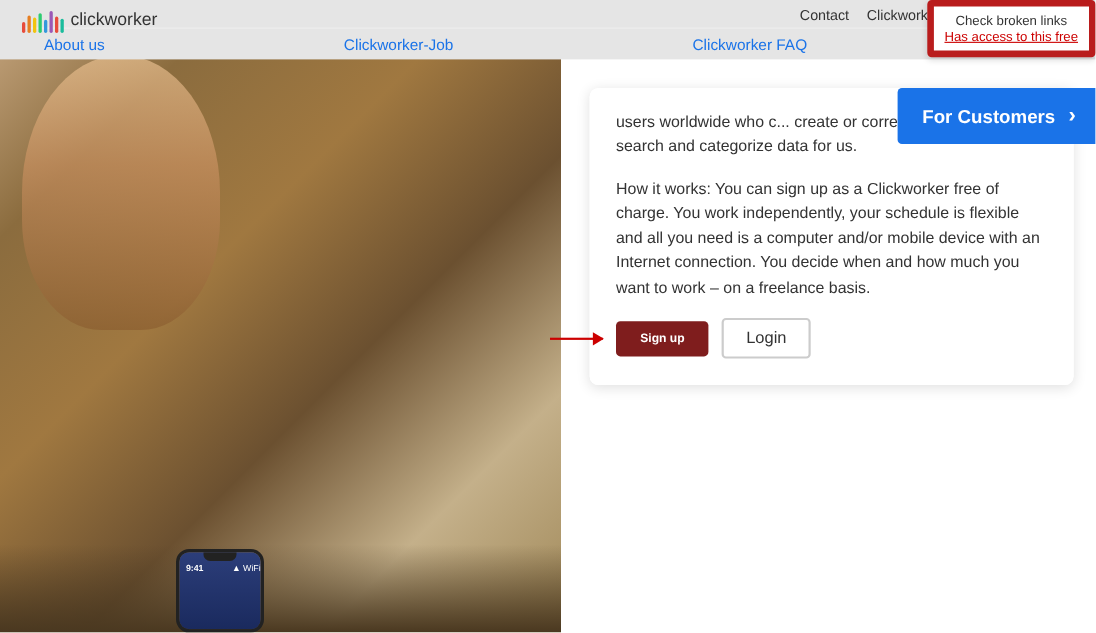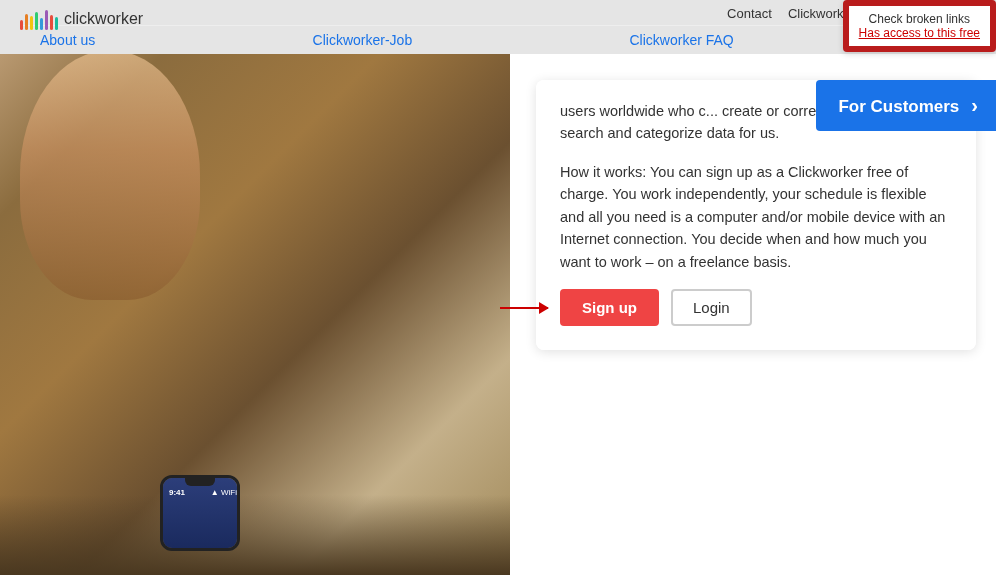--- a/index.html
+++ b/index.html
@@ -183,26 +183,26 @@
 
     
     .btn-row {
       display: flex;
       align-items: center;
       gap: 12px;
       margin-top: 8px;
       position: relative;
     }
     .btn-signup {
-      background: #ef4444;
+      background: #7f1d1d;
       color: #fff;
       border: none;
       border-radius: 4px;
       padding: 10px 22px;
-      font-size: 15px;
+      font-size: 11px;
       font-weight: 600;
       cursor: pointer;
     }
     .btn-login {
       background: #fff;
       color: #333;
       border: 2px solid #ccc;
       border-radius: 4px;
       padding: 8px 20px;
       font-size: 15px;
@@ -245,20 +245,21 @@
       z-index: 3;
     }
     .phone-frame {
       width: 80px;
       height: 76px;
       border: 3px solid #222;
       border-radius: 12px;
       background: #1a1a2e;
       position: relative;
       overflow: hidden;
+      margin-top: 24px;
     }
     .phone-notch {
       width: 30px;
       height: 8px;
       background: #222;
       border-radius: 0 0 6px 6px;
       position: absolute;
       top: 0;
       left: 50%;
       transform: translateX(-50%);

